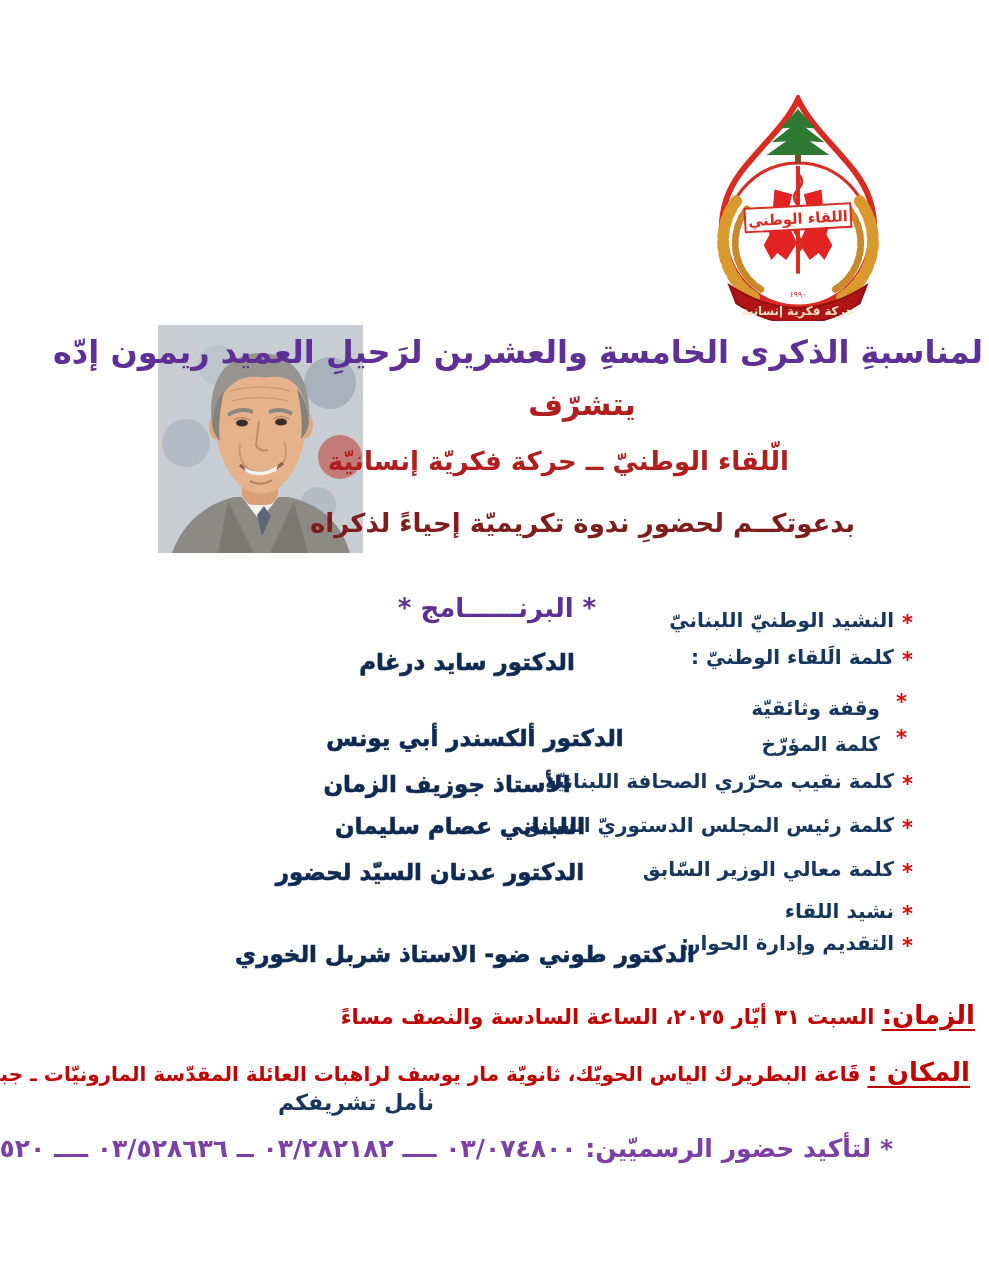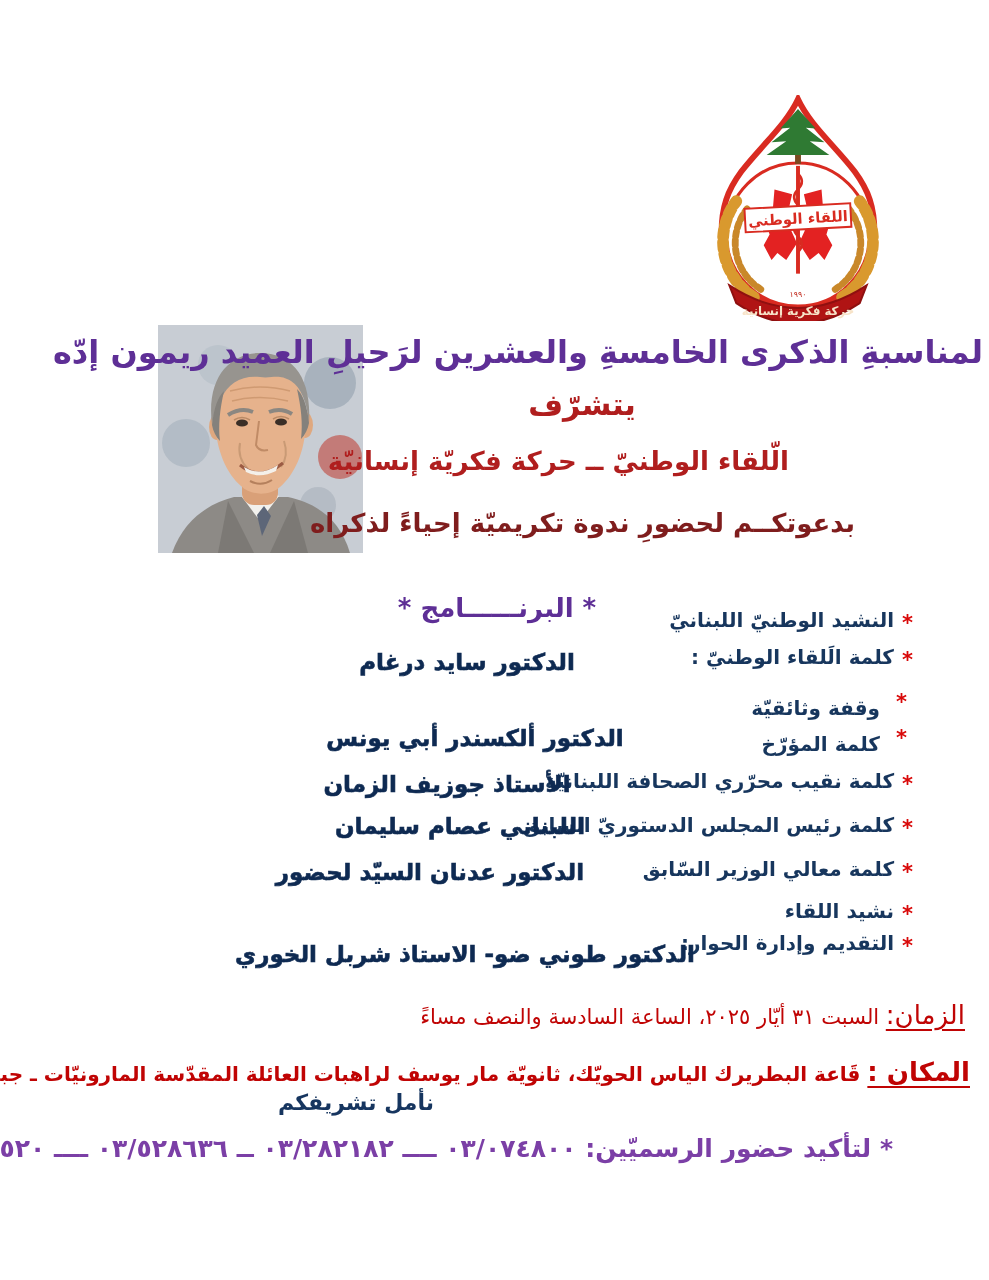--- a/index.html
+++ b/index.html
@@ -56,21 +56,21 @@
   .r7{height:42px;} .r8{height:32px;} .r9{height:52px;}
   .r2 .speaker{left:394px;top:4px;}
   .r4 .speaker{left:402px;top:2px;}
   .r5 .speaker{left:374px;top:2px;}
   .r6 .speaker{left:387px;top:0;}
   .r7 .speaker{left:357px;top:2px;}
   .r9 .speaker{left:392px;top:10px;}
 
   
   .time-line{
-    top:1000px;right:24px;color:#c00404;font-size:21px;font-weight:normal;
+    top:1000px;right:14px;color:#c00404;font-size:21px;font-weight:bold;
     white-space:nowrap;direction:rtl;
   }
   .time-line .kw,.place-line .kw{
     font-size:26px;text-decoration:underline;text-underline-offset:5px;
   }
   .place-line{
     top:1057px;right:19px;color:#c00404;font-size:20px;font-weight:bold;
     white-space:nowrap;direction:rtl;
   }
   .hope{

